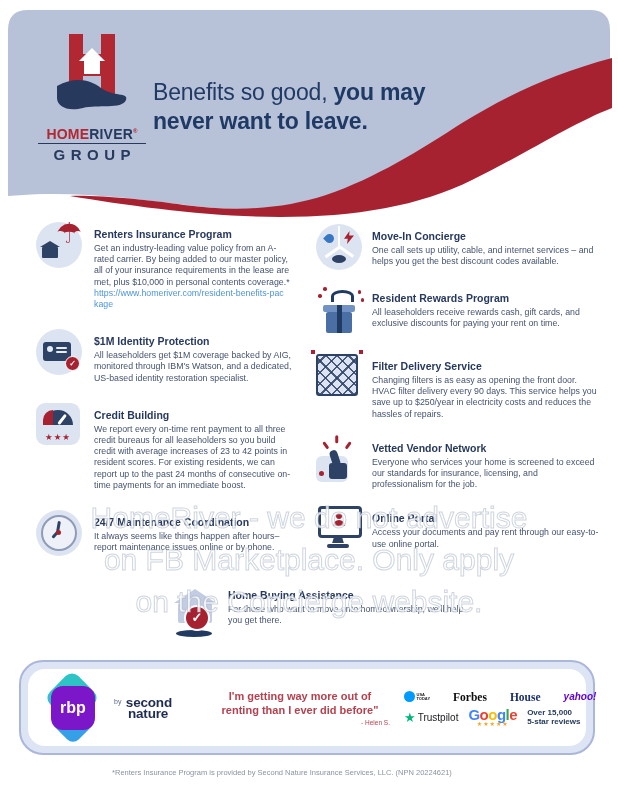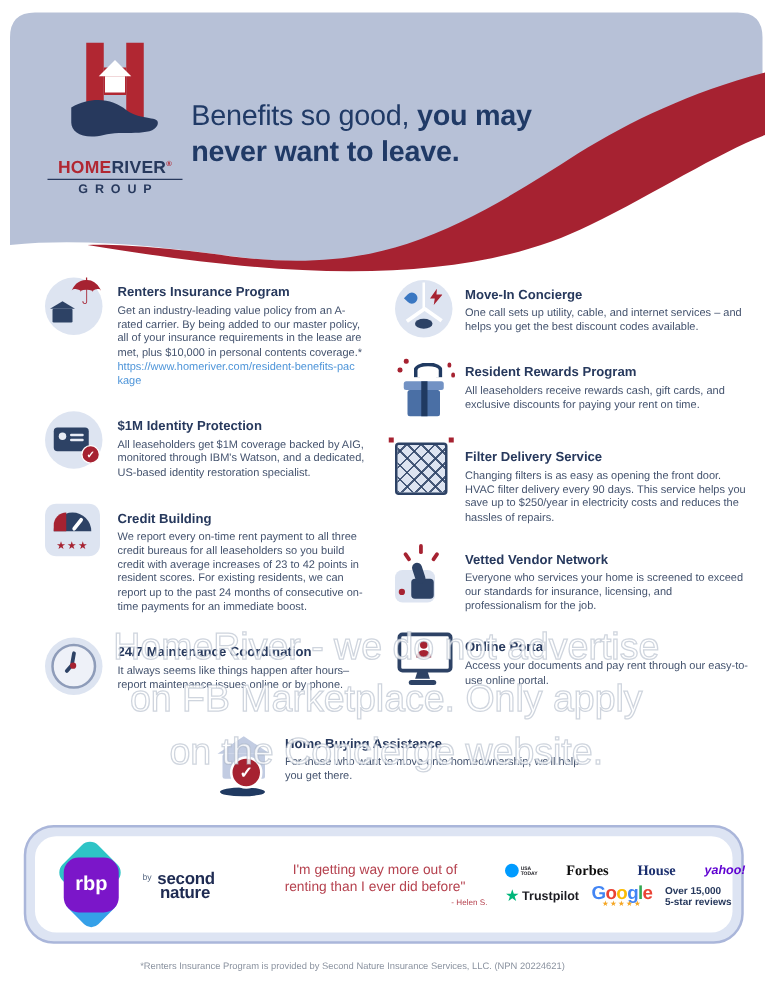--- a/index.html
+++ b/index.html
@@ -4,21 +4,21 @@
 <style>
   html,body{margin:0;padding:0;background:#fff;}
   .page{position:relative;width:618px;height:800px;background:#fff;overflow:hidden;
         font-family:"Liberation Sans",sans-serif;color:#44536e;}
   
   .hdr-svg{position:absolute;left:0;top:0;}
   .logo{position:absolute;left:38px;top:34px;width:108px;text-align:center;}
   .logo-word{font-size:14px;font-weight:bold;letter-spacing:.2px;line-height:15px;}
   .logo-home{color:#b12732;} .logo-river{color:#27395d;}
   .logo-reg{color:#b12732;font-size:6px;vertical-align:super;}
-  .logo-group{font-size:10px;letter-spacing:5.5px;color:#27395d;border-top:1.5px solid #27395d;
+  .logo-group{font-size:15px;letter-spacing:5.5px;color:#27395d;border-top:1.5px solid #27395d;
               margin-top:1px;padding-top:2px;font-weight:bold;text-indent:5.5px;}
   .headline{position:absolute;left:153px;top:42px;width:330px;font-size:23px;line-height:29px;
             color:#203a66;letter-spacing:-.2px;margin-top:36px;}
   .headline b{font-weight:bold;}
   
   .col{position:absolute;display:flex;flex-direction:column;}
   .col-left{left:36px;top:222px;width:268px;}
   .col-right{left:316px;top:224px;width:286px;}
   .bitem{display:flex;align-items:flex-start;}
   .col-left .bitem{margin-bottom:19px;}
@@ -117,35 +117,35 @@
   .rbp-mark{position:relative;width:62px;height:62px;}
   .rbp-teal{position:absolute;left:10px;top:1px;width:40px;height:40px;background:#2ec4c6;border-radius:9px;transform:rotate(45deg);}
   .rbp-blue{position:absolute;left:14px;bottom:1px;width:34px;height:34px;background:#35a0e8;border-radius:8px;transform:rotate(45deg);}
   .rbp-purple{position:absolute;left:9px;top:9px;width:44px;height:44px;background:#7b16c9;border-radius:12px;
        color:#fff;font-weight:bold;font-size:16px;display:flex;align-items:center;justify-content:center;}
   .byline{margin-left:10px;line-height:11px;}
   .by-small{font-size:7px;color:#5a6b85;vertical-align:top;}
   .brand{font-size:13.5px;font-weight:bold;color:#1e2b52;letter-spacing:-.2px;}
   .brand-bottom{margin-left:14px;}
   .quote{flex:0 0 180px;text-align:center;color:#b5414e;}
-  .quote-l{font-size:11px;font-weight:normal;line-height:14px;}
+  .quote-l{font-size:11px;font-weight:bold;line-height:14px;}
   .quote-attr{font-size:6.5px;text-align:right;margin-top:2px;}
   .press{flex:1;margin-left:14px;}
   .press-r1{display:flex;align-items:center;gap:23px;justify-content:flex-start;}
   .usat{display:flex;align-items:center;gap:1.5px;}
   .usat-c{width:11px;height:11px;border-radius:50%;background:#009bff;}
   .usat-t{font-size:4px;font-weight:bold;color:#1b1b21;line-height:4px;}
   .forbes{font-family:"Liberation Serif",serif;font-weight:bold;font-size:11.5px;color:#0d0d0d;}
   .housebt{font-family:"Liberation Serif",serif;font-weight:bold;font-size:11.5px;color:#1b2f6e;}
   .yahoo{font-size:10px;font-weight:bold;font-style:italic;color:#5f01d1;}
   .inc{font-family:"Liberation Serif",serif;font-weight:normal;font-size:12.5px;color:#701a75;margin-left:32px;}
   .press-r2{display:flex;align-items:center;gap:10px;margin-top:4px;}
   .trust{display:flex;align-items:center;gap:2px;}
   .trust-star{color:#00b67a;font-size:13px;font-family:"DejaVu Sans",sans-serif;}
-  .trust-t{font-size:10px;font-weight:bold;color:#1b1b21;}
+  .trust-t{font-size:10px;font-weight:normal;color:#1b1b21;}
   .google{text-align:center;line-height:13px;}
   .gl{font-size:15px;font-weight:bold;letter-spacing:-.5px;}
   .gl1,.gl4{color:#4285f4;} .gl2{color:#ea4335;} .gl3{color:#fbbc05;} .gl5{color:#34a853;} .gl6{color:#ea4335;}
   .gstars{font-size:6px;color:#f5a623;letter-spacing:1px;line-height:5px;font-family:"DejaVu Sans",sans-serif;}
   .reviews{font-size:8px;font-weight:bold;color:#27395d;line-height:9px;}
   
   .footer{position:absolute;left:0;top:768px;width:564px;text-align:center;font-size:7.5px;color:#8b93a0;}
 </style>
 </head>
 <body>

